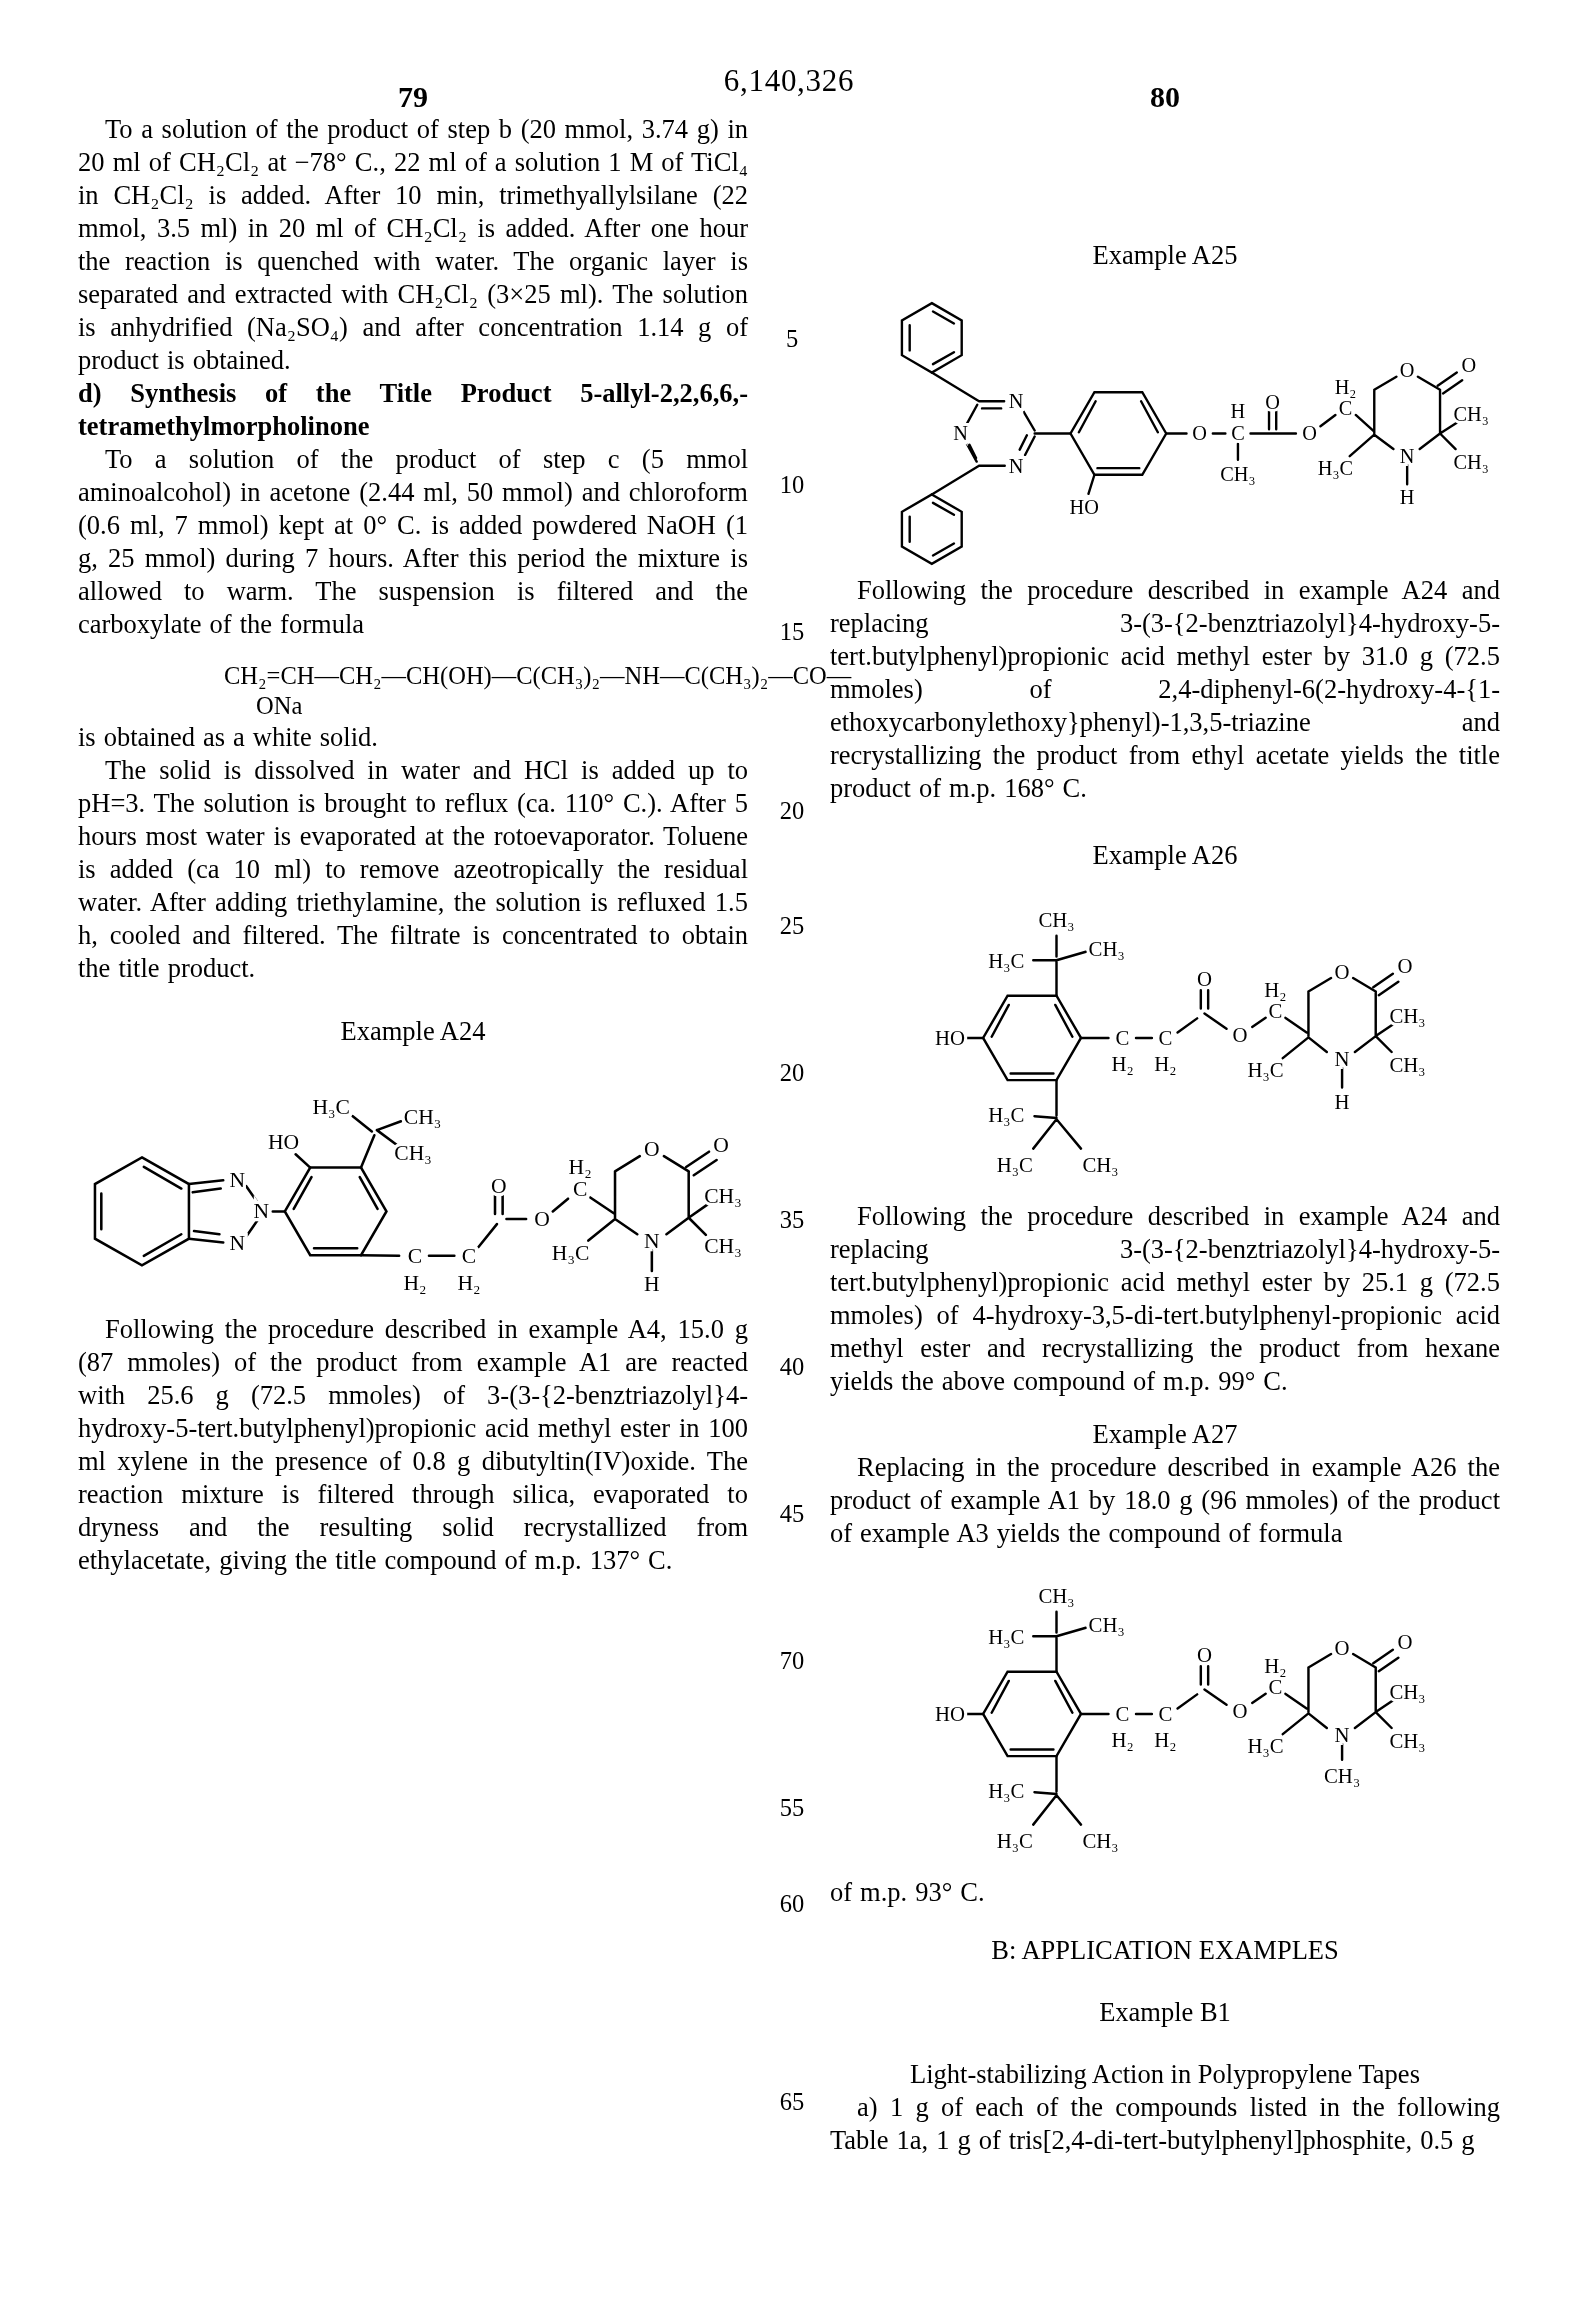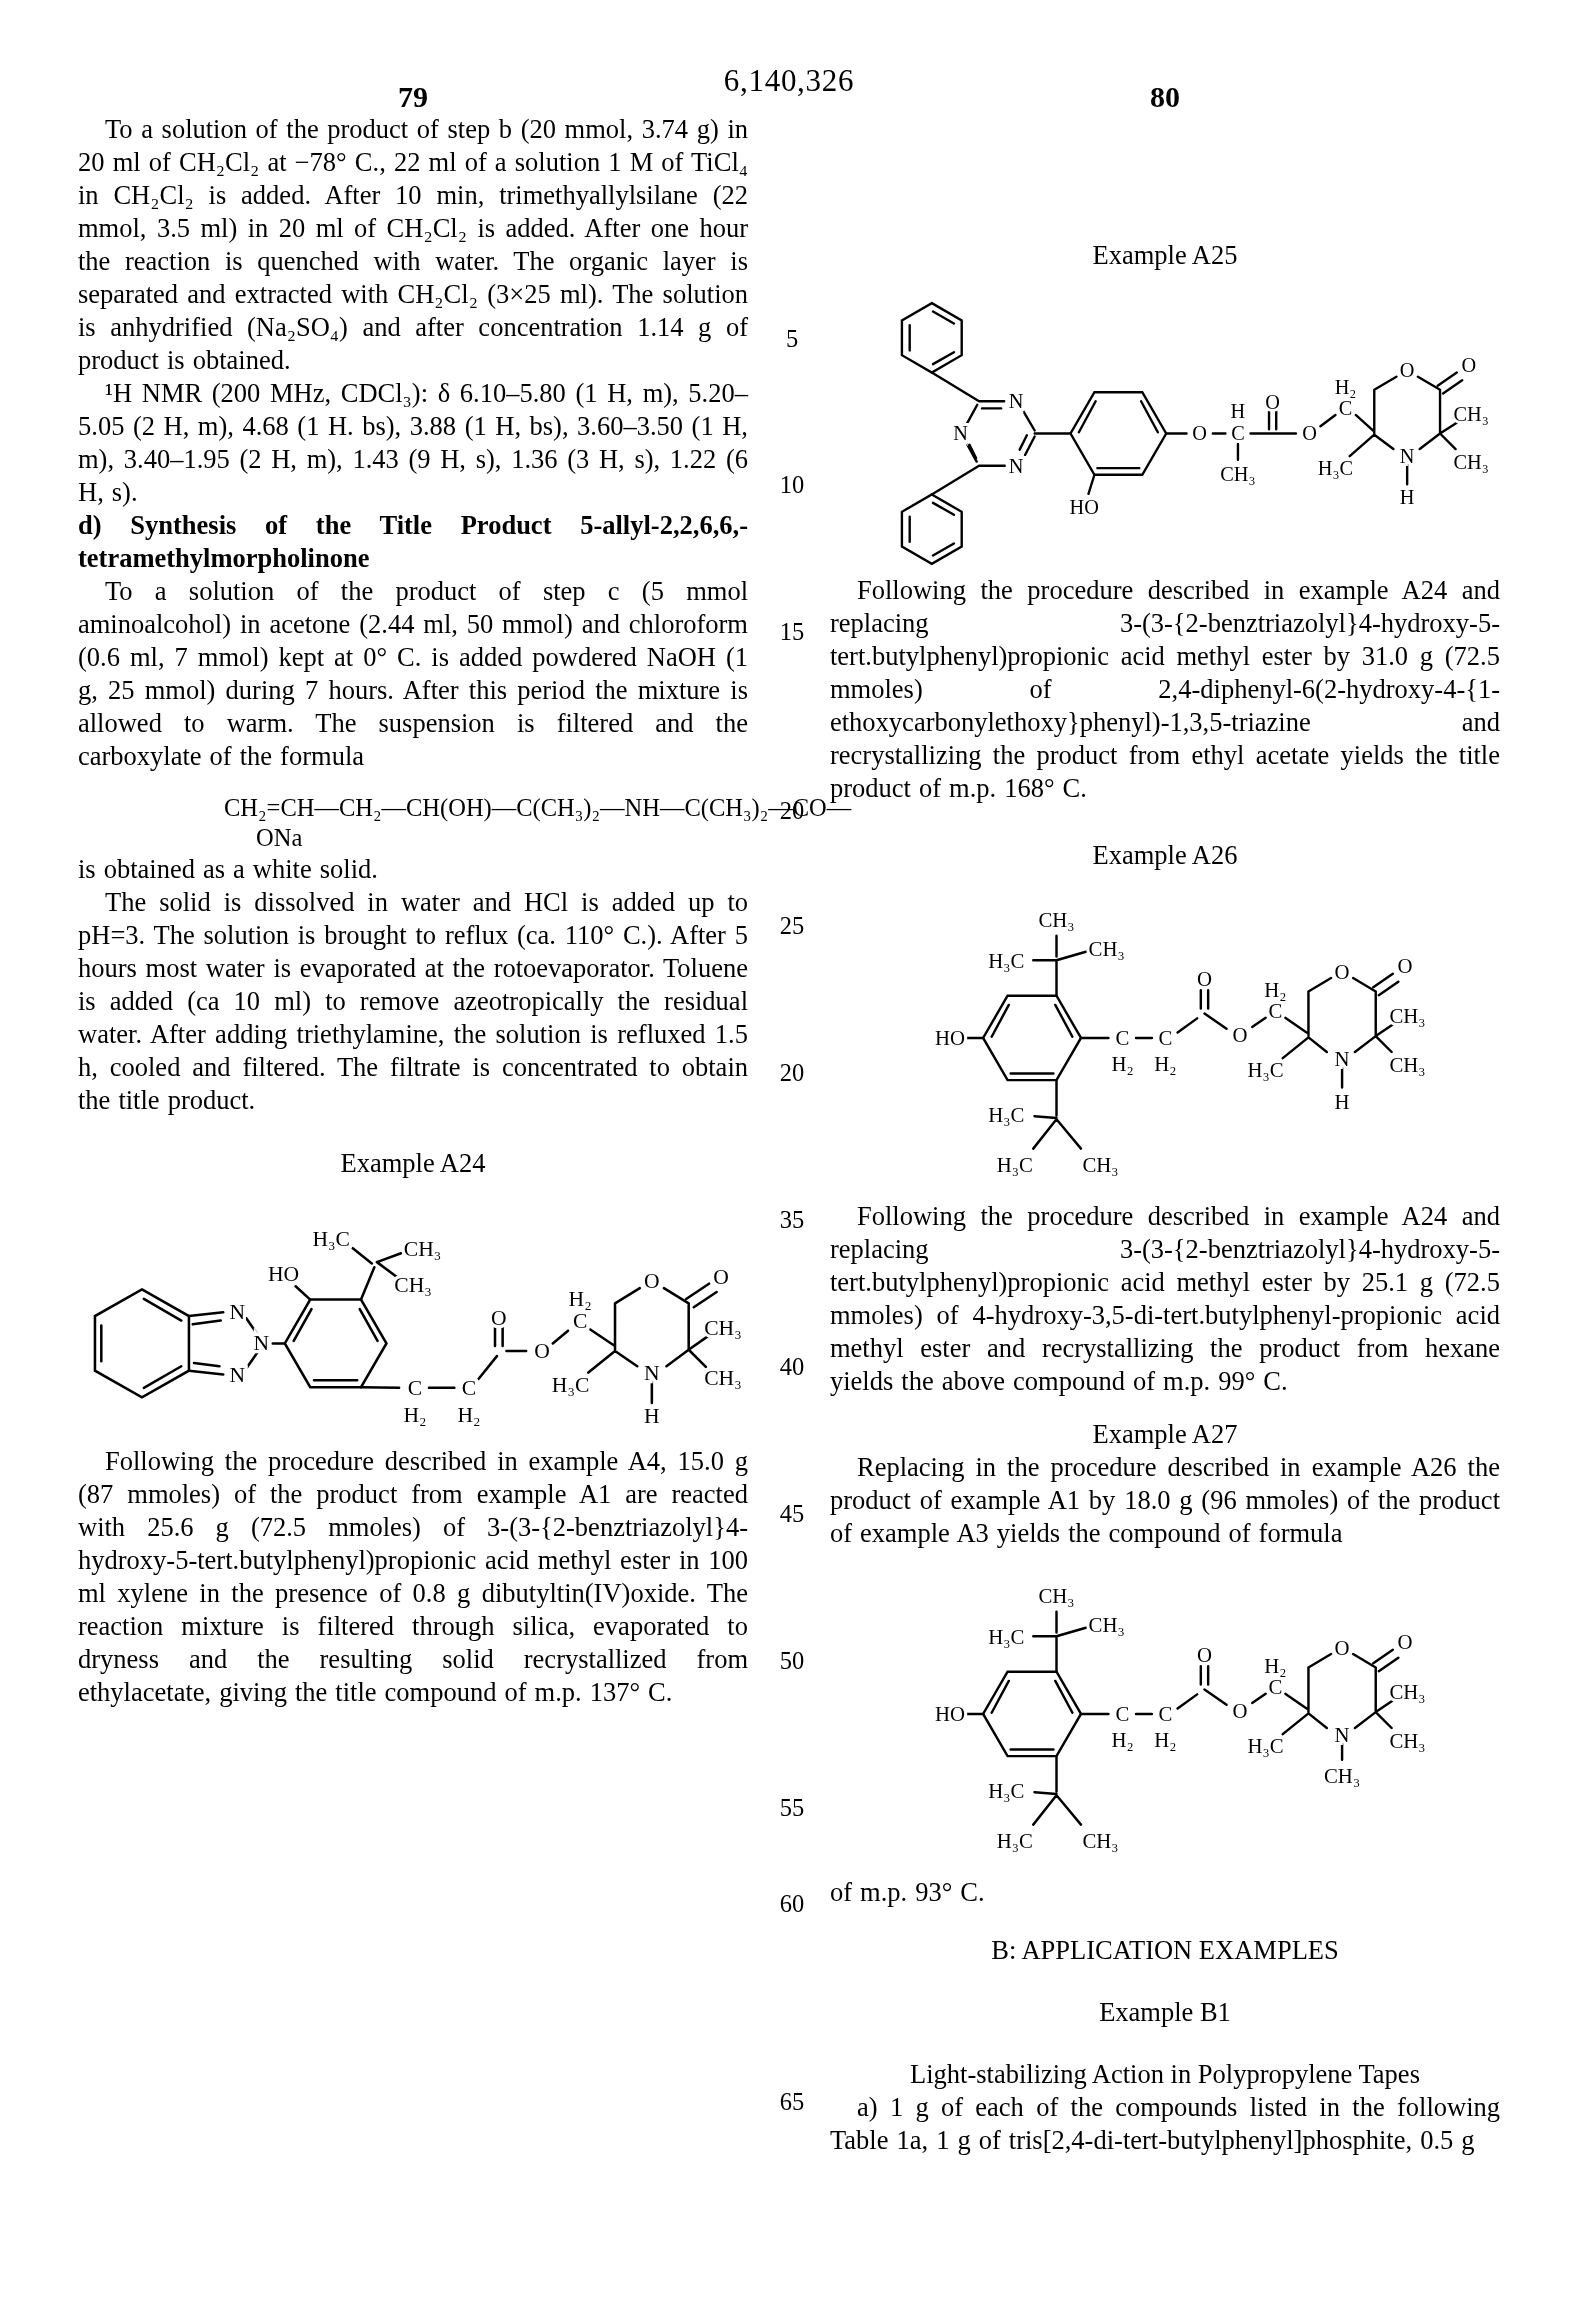--- a/index.html
+++ b/index.html
@@ -73,31 +73,30 @@
 
   <div class="linenum" style="top:325px">5</div>
   <div class="linenum" style="top:471px">10</div>
   <div class="linenum" style="top:618px">15</div>
   <div class="linenum" style="top:797px">20</div>
   <div class="linenum" style="top:912px">25</div>
   <div class="linenum" style="top:1059px">20</div>
   <div class="linenum" style="top:1206px">35</div>
   <div class="linenum" style="top:1353px">40</div>
   <div class="linenum" style="top:1500px">45</div>
-  <div class="linenum" style="top:1647px">50</div>
+  <div class="linenum" style="top:1647px">70</div>
   <div class="linenum" style="top:1794px">55</div>
   <div class="linenum" style="top:1890px">60</div>
   <div class="linenum" style="top:2088px">65</div>
 
   <div class="col col-left">
     <div class="colnum">79</div>
 
     <p class="body m-para1">To a solution of the product of step b (20 mmol, 3.74 g) in 20 ml of CH₂Cl₂ at −78° C., 22 ml of a solution 1 M of TiCl₄ in CH₂Cl₂ is added. After 10 min, trimethyallylsilane (22 mmol, 3.5 ml) in 20 ml of CH₂Cl₂ is added. After one hour the reaction is quenched with water. The organic layer is separated and extracted with CH₂Cl₂ (3×25 ml). The solution is anhydrified (Na₂SO₄) and after concentration 1.14 g of product is obtained.</p>
 
-    <p class="body m-nmr1">¹H NMR (200 MHz, CDCl₃): δ 6.10–5.80 (1 H, m), 5.20–5.05 (2 H, m), 4.68 (1 H. bs), 3.88 (1 H, bs), 3.60–3.50 (1 H, m), 3.40–1.95 (2 H, m), 1.43 (9 H, s), 1.36 (3 H, s), 1.22 (6 H, s).</p>
 
     <p class="body noindent m-headd">d) Synthesis of the Title Product 5-allyl-2,2,6,6,-tetramethylmorpholinone</p>
 
     <p class="body m-para2">To a solution of the product of step c (5 mmol aminoalcohol) in acetone (2.44 ml, 50 mmol) and chloroform (0.6 ml, 7 mmol) kept at 0° C. is added powdered NaOH (1 g, 25 mmol) during 7 hours. After this period the mixture is allowed to warm. The suspension is filtered and the carboxylate of the formula</p>
 
     <div class="formula-block m-formula">
       <div class="formula-main">CH₂=CH—CH₂—CH(OH)—C(CH₃)₂—NH—C(CH₃)₂—CO—</div>
       <div class="formula-sub">ONa</div>
     </div>
 

